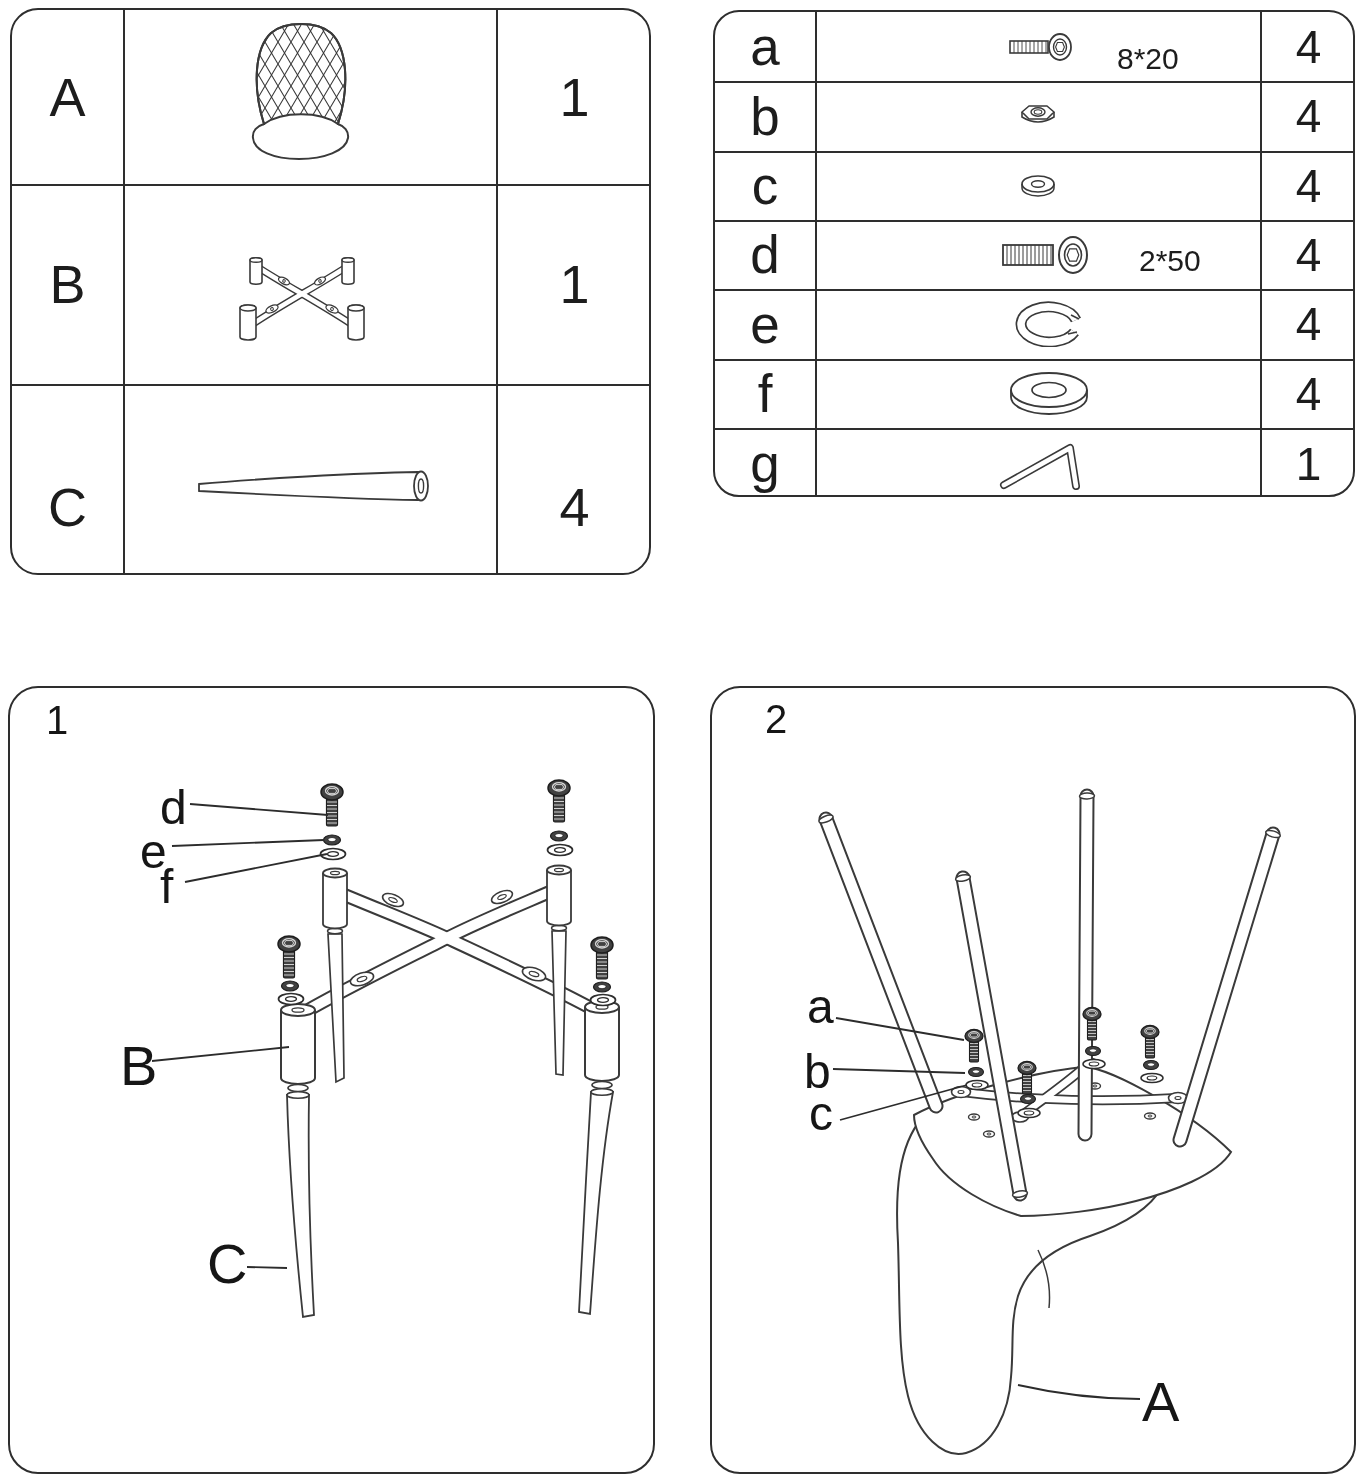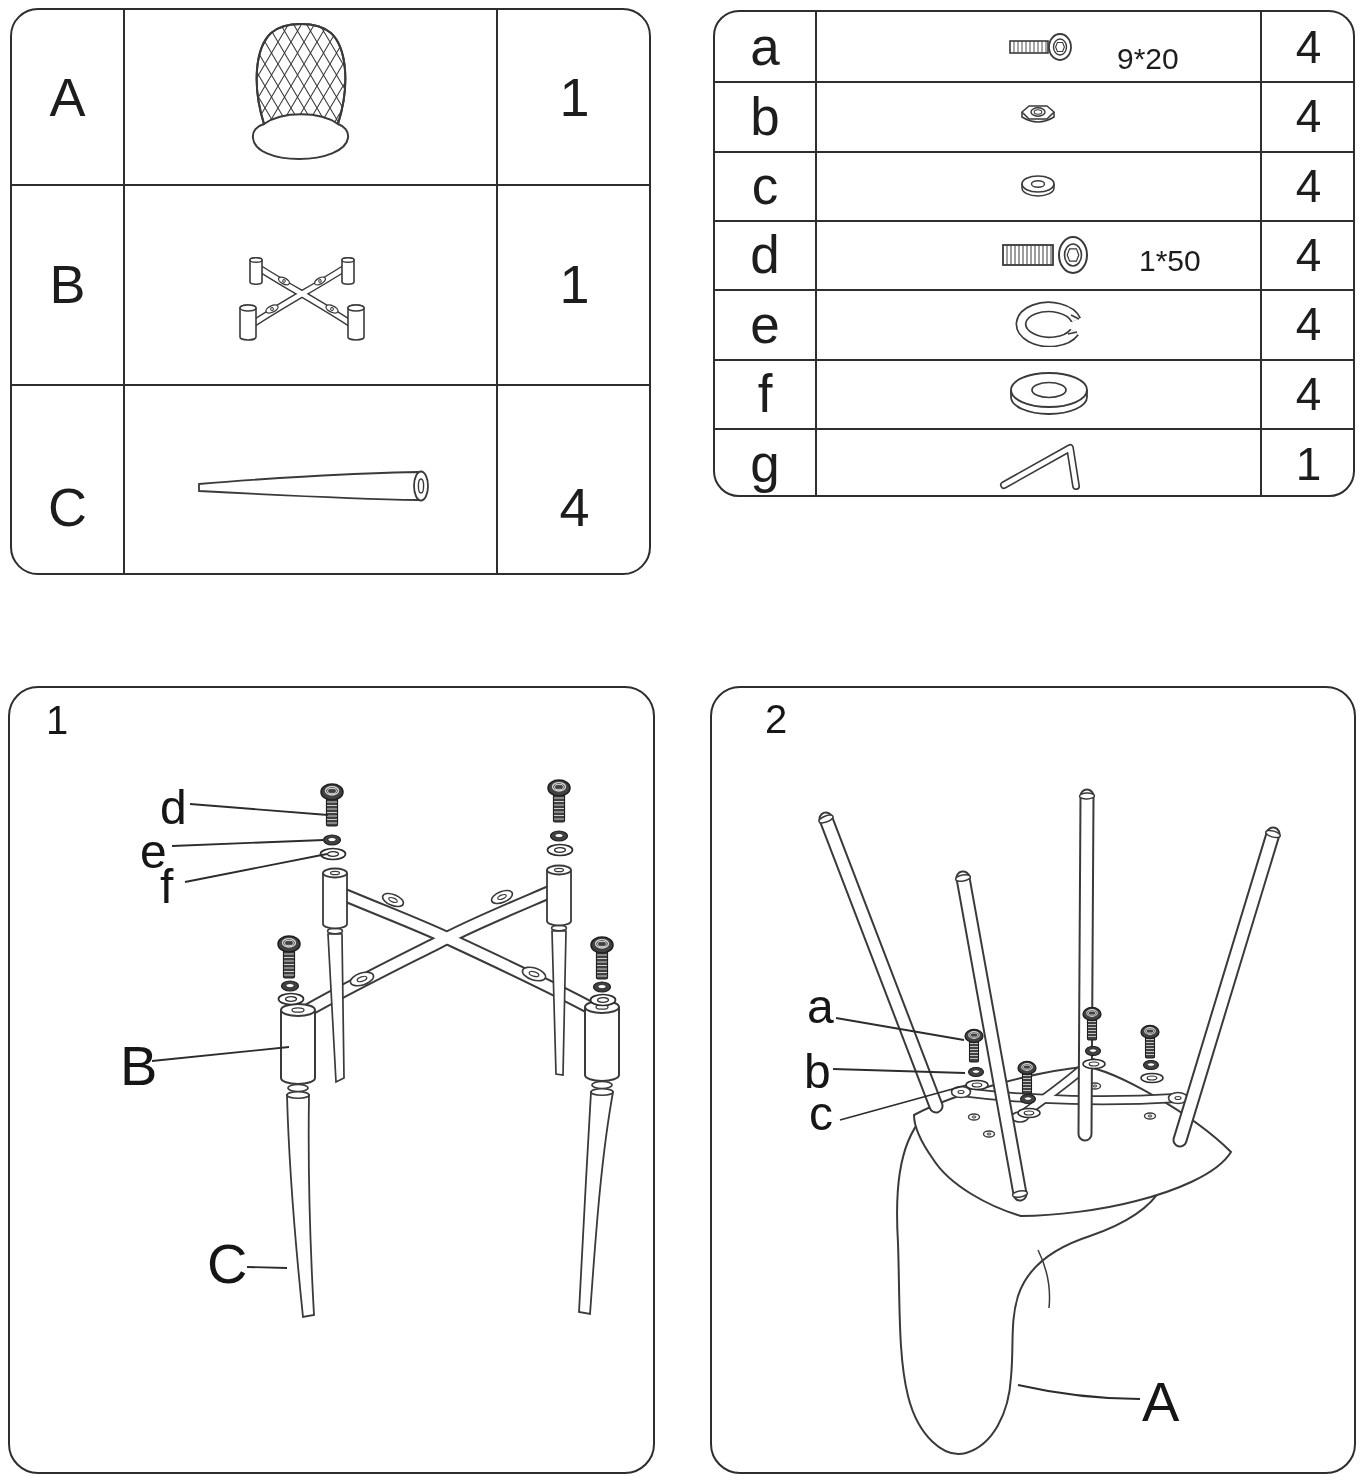--- a/index.html
+++ b/index.html
@@ -106,21 +106,21 @@
     <div class="cell hw-letter" style="left:0; top:0; width:100px; height:69px;">a</div>
     <div class="cell" style="left:100px; top:0; width:445px; height:69px;">
       <svg width="74" height="40" viewBox="0 0 74 40" style="margin-left:15px;">
         <rect x="2" y="14" width="38" height="12" fill="#fff" stroke="#3a3a3a" stroke-width="1.6"></rect>
         <path d="M6,14 V26 M10,14 V26 M14,14 V26 M18,14 V26 M22,14 V26 M26,14 V26 M30,14 V26 M34,14 V26 M38,14 V26" stroke="#3a3a3a" stroke-width="0.9"></path>
         <ellipse cx="52" cy="20" rx="11" ry="13" fill="#fff" stroke="#3a3a3a" stroke-width="1.8"></ellipse>
         <ellipse cx="52" cy="20" rx="6.5" ry="8" fill="#fff" stroke="#3a3a3a" stroke-width="1.4"></ellipse>
         <path d="M49.4,15.5 L54.6,15.5 L56.4,20 L54.6,24.5 L49.4,24.5 L47.6,20 Z" fill="none" stroke="#3a3a3a" stroke-width="1.1"></path>
       </svg>
     </div>
-    <div class="spec" style="left:402px; top:30px;">9*20</div>
+    <div class="spec" style="left:402px; top:30px;">8*20</div>
     <div class="cell qty-small" style="left:545px; top:0; width:97px; height:69px;">4</div>
 
     <div class="cell hw-letter" style="left:0; top:69px; width:100px; height:70px;">b</div>
     <div class="cell" style="left:100px; top:69px; width:445px; height:70px;">
       <svg width="40" height="30" viewBox="0 0 40 30">
         <path d="M4,11 L11,5 L29,5 L36,11 L29,18 L11,18 Z" fill="#fff" stroke="#3a3a3a" stroke-width="1.6" stroke-linejoin="round"></path>
         <path d="M4,11 L4,16 Q20,26 36,16 L36,11" fill="none" stroke="#3a3a3a" stroke-width="1.6"></path>
         <ellipse cx="20" cy="11" rx="7" ry="4.2" fill="#fff" stroke="#3a3a3a" stroke-width="1.4"></ellipse>
         <ellipse cx="20" cy="11" rx="3.8" ry="2.2" fill="none" stroke="#3a3a3a" stroke-width="1.1"></ellipse>
       </svg>
@@ -140,21 +140,21 @@
     <div class="cell hw-letter" style="left:0; top:208px; width:100px; height:69px;">d</div>
     <div class="cell" style="left:100px; top:208px; width:445px; height:69px;">
       <svg width="98" height="54" viewBox="0 0 98 54" style="margin-left:24px;">
         <rect x="2" y="17" width="50" height="20" fill="#fff" stroke="#3a3a3a" stroke-width="1.8"></rect>
         <path d="M6,17 V37 M10,17 V37 M14,17 V37 M18,17 V37 M22,17 V37 M26,17 V37 M30,17 V37 M34,17 V37 M38,17 V37 M42,17 V37 M46,17 V37 M50,17 V37" stroke="#3a3a3a" stroke-width="1"></path>
         <ellipse cx="72" cy="27" rx="14" ry="18" fill="#fff" stroke="#3a3a3a" stroke-width="2"></ellipse>
         <ellipse cx="72" cy="27" rx="8.5" ry="11" fill="#fff" stroke="#3a3a3a" stroke-width="1.6"></ellipse>
         <path d="M68.6,20.8 L75.4,20.8 L77.8,27 L75.4,33.2 L68.6,33.2 L66.2,27 Z" fill="none" stroke="#3a3a3a" stroke-width="1.2"></path>
       </svg>
     </div>
-    <div class="spec" style="left:424px; top:232px;">1*50</div>
+    <div class="spec" style="left:424px; top:232px;">2*50</div>
     <div class="cell qty-small" style="left:545px; top:208px; width:97px; height:69px;">4</div>
 
     <div class="cell hw-letter" style="left:0; top:277px; width:100px; height:70px;">e</div>
     <div class="cell" style="left:100px; top:277px; width:445px; height:70px;">
       <svg width="68" height="46" viewBox="0 0 68 46" style="margin-left:22px;">
         <path d="M58.5,29 A28,17.5 1 1 1 60,17" fill="none" stroke="#3a3a3a" stroke-width="11" stroke-linecap="butt" transform="translate(1,2)"></path>
         <path d="M58.5,29 A28,17.5 1 1 1 60,17" fill="none" stroke="#ffffff" stroke-width="7.6" stroke-linecap="butt" transform="translate(1,2)"></path>
         <path d="M53,33 l9,-2 M56,14 l8,4" stroke="#3a3a3a" stroke-width="1.6"></path>
       </svg>
     </div>

